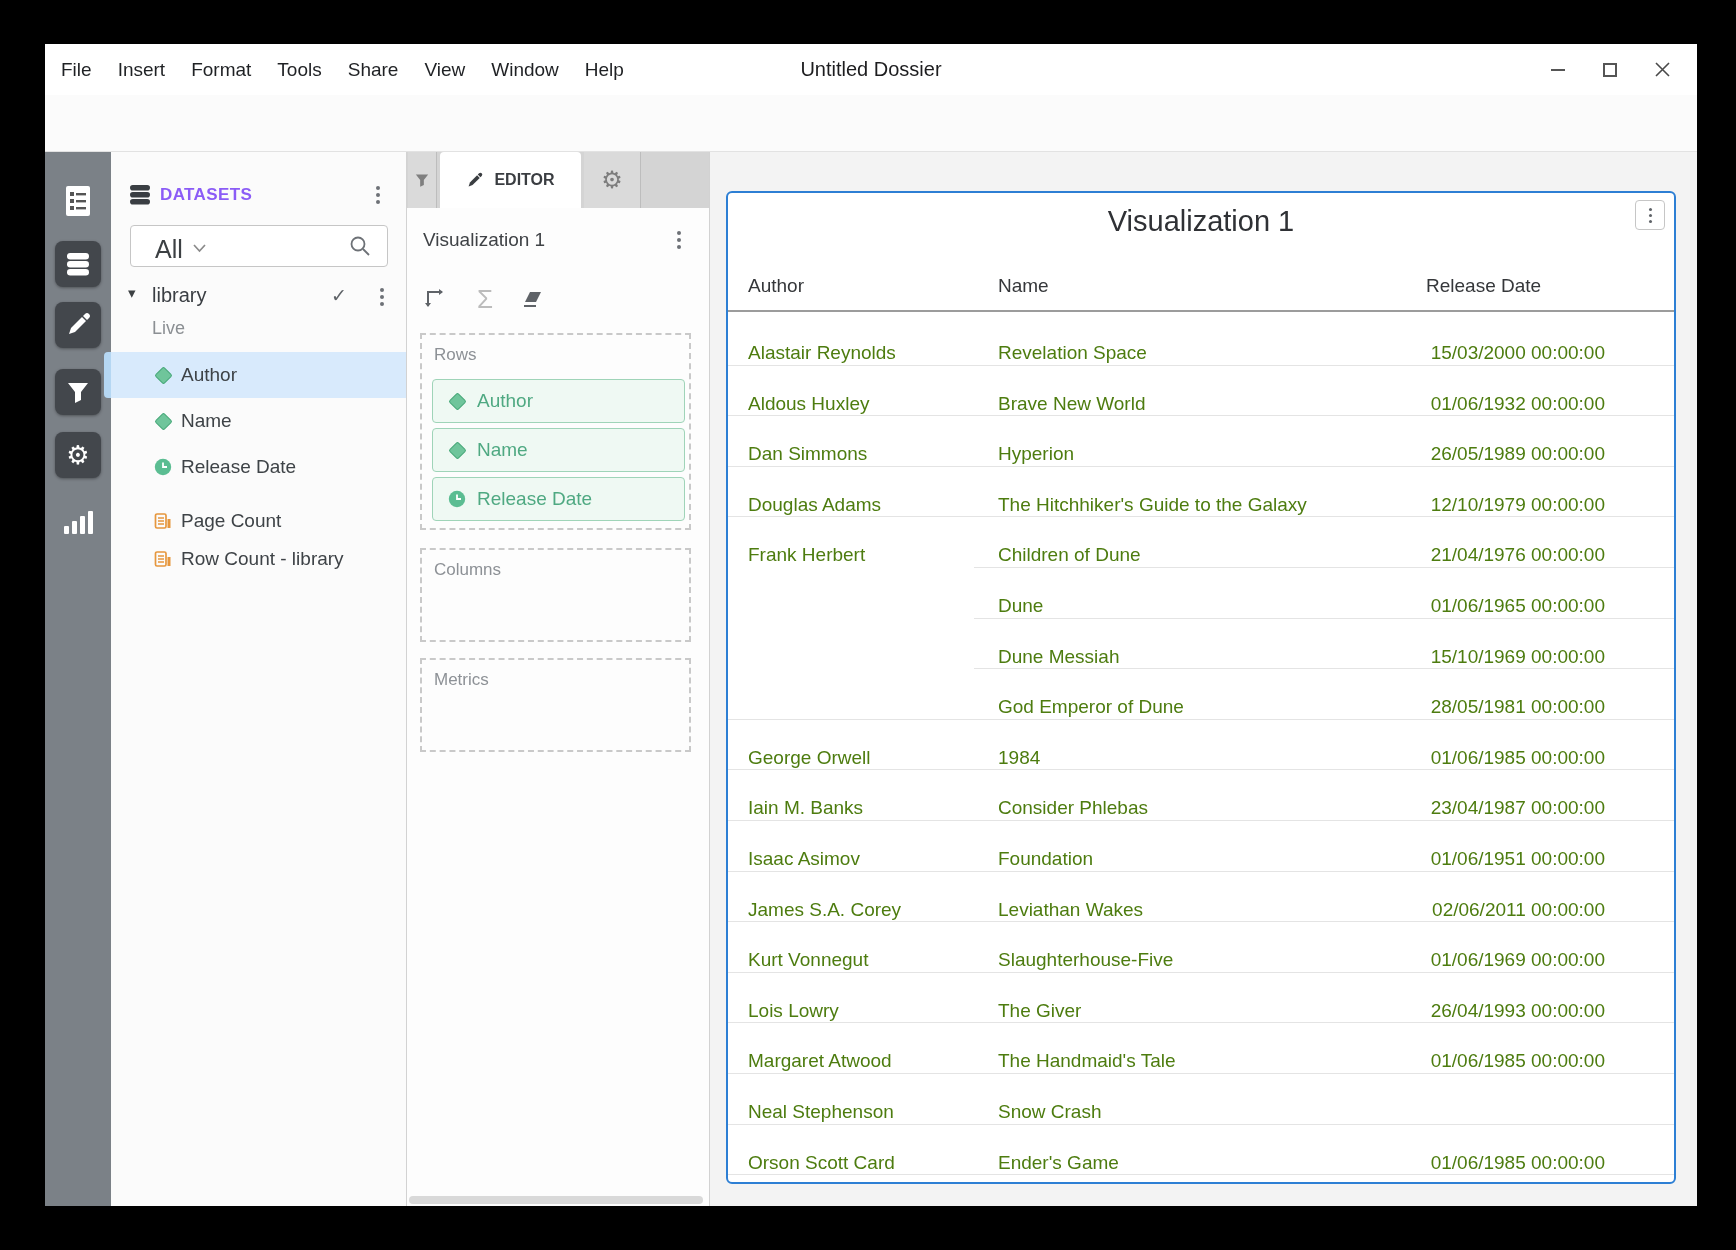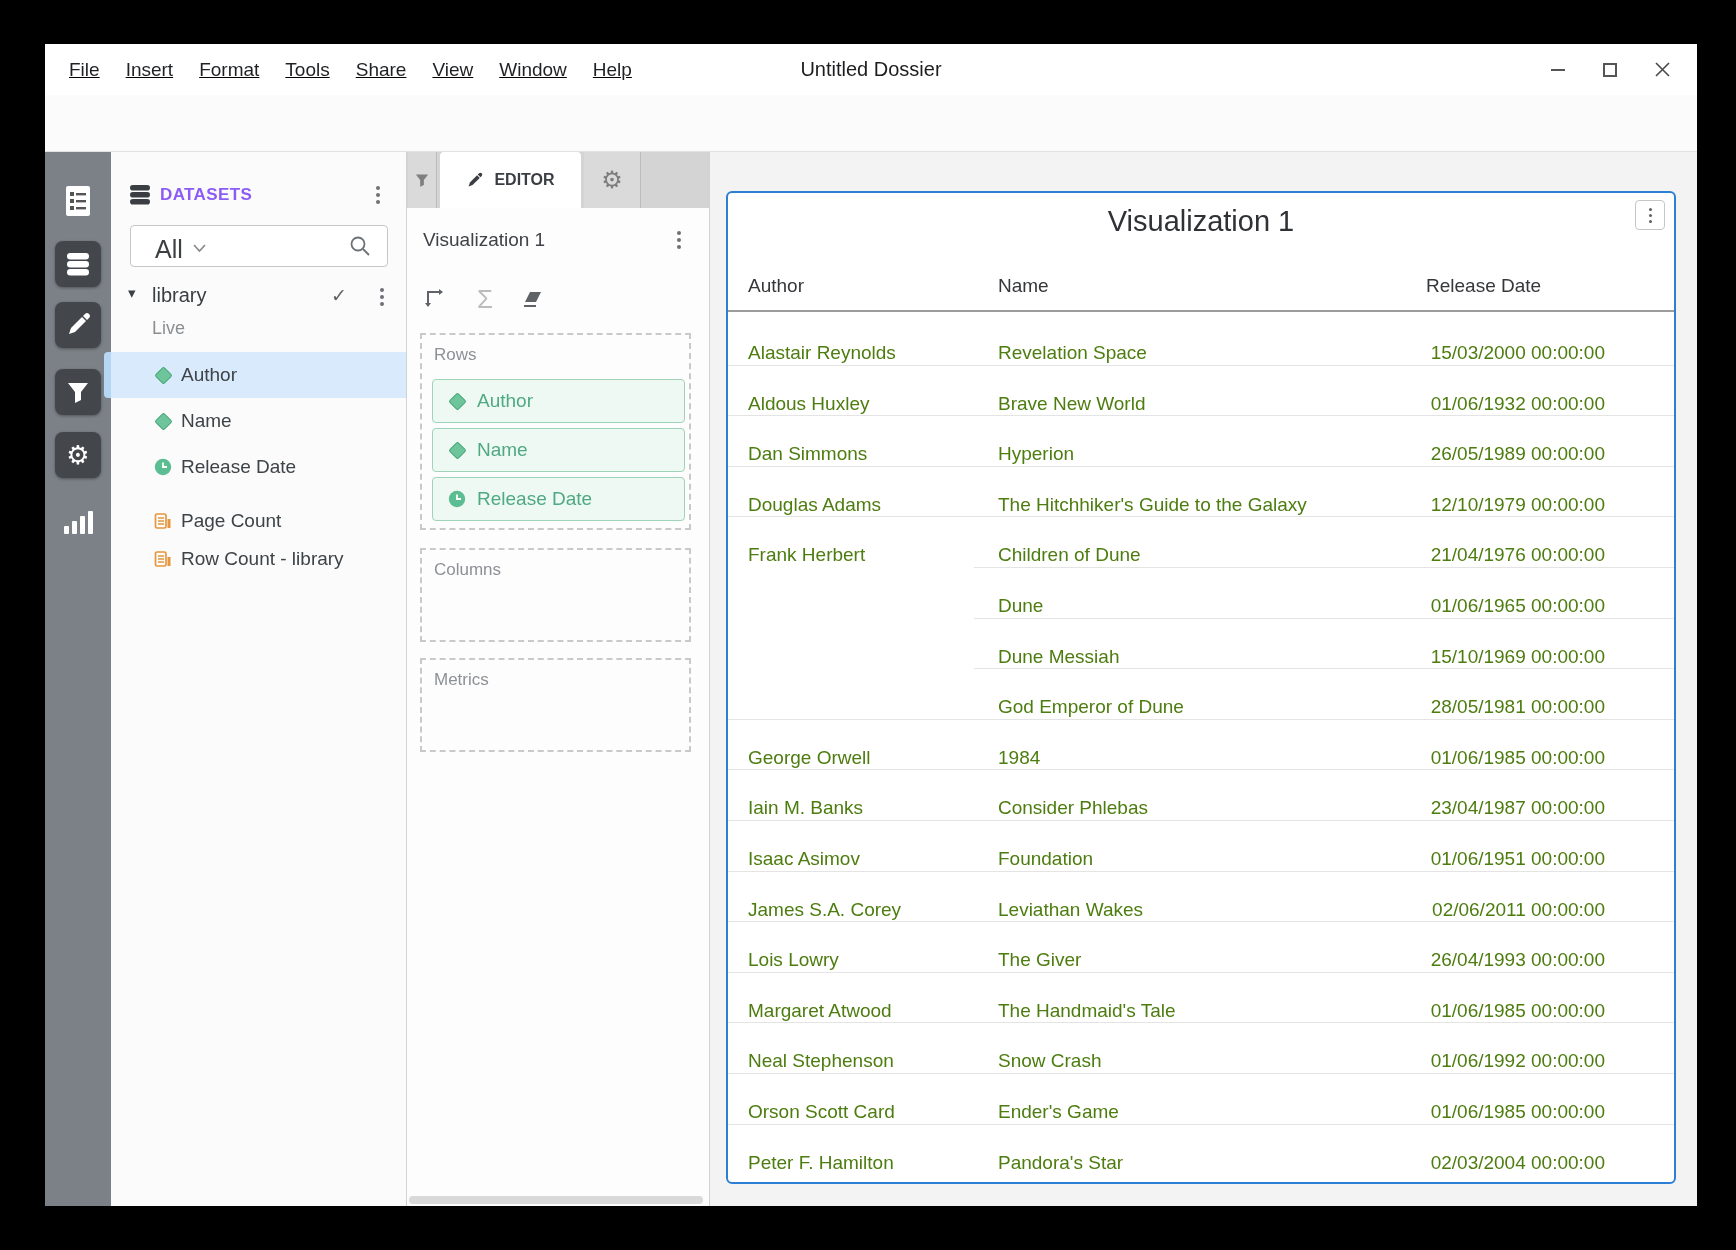--- a/index.html
+++ b/index.html
@@ -1,20 +1,20 @@
 <!DOCTYPE html>
 <html><head>
 <meta charset="utf-8">
 <style>
   html,body{margin:0;padding:0;background:#000;width:1736px;height:1250px;
     font-family:"Liberation Sans",sans-serif;-webkit-font-smoothing:antialiased;}
   *{box-sizing:border-box}
   .window{position:absolute;left:45px;top:44px;width:1652px;height:1162px;background:#fff;overflow:hidden;}
   
-  .menubar{position:absolute;left:0;top:0;width:100%;height:51px;background:#fff;display:flex;align-items:center;gap:26px;padding-left:24px;text-decoration:underline;}
+  .menubar{position:absolute;left:0;top:0;width:100%;height:51px;background:#fff;display:flex;align-items:center;gap:26px;padding-left:16px;}
   .menu-item{font-size:19px;color:#1f2124;cursor:default;white-space:nowrap}
   .win-title{position:absolute;left:50%;top:0;height:51px;transform:translateX(-50%);display:flex;align-items:center;font-size:20px;color:#1d1d1f;}
   .win-controls{position:absolute;right:26px;top:0;height:51px;display:flex;align-items:center;gap:34px;}
   .wc{width:18px;height:18px;display:flex;align-items:center;justify-content:center}
   .wc-min i{display:block;width:14px;height:2px;background:#555}
   .wc-max i{display:block;width:14px;height:14px;border:2px solid #555}
   
   .toolbar{position:absolute;left:0;top:51px;width:100%;height:57px;background:#fbfbfb;border-bottom:1px solid #e2e2e2;}
   .tbi{position:absolute;top:61px;width:36px;height:36px;display:flex;align-items:center;justify-content:center}
   .tb-div{position:absolute;top:61px;width:1px;height:34px;background:#cfcfcf}
@@ -529,33 +529,37 @@
               <span class="c-author">Isaac Asimov</span>
               <span class="c-name">Foundation</span>
               <span class="c-date">01/06/1951 00:00:00</span>
             </div>
             <div class="t-row">
               <span class="c-author">James S.A. Corey</span>
               <span class="c-name">Leviathan Wakes</span>
               <span class="c-date">02/06/2011 00:00:00</span>
             </div>
             <div class="t-row">
+              <span class="c-author">Kurt Vonnegut</span>
+              <span class="c-name">Slaughterhouse-Five</span>
+              <span class="c-date">01/06/1969 00:00:00</span>
+            </div>
+            <div class="t-row">
               <span class="c-author">Lois Lowry</span>
               <span class="c-name">The Giver</span>
               <span class="c-date">26/04/1993 00:00:00</span>
             </div>
             <div class="t-row">
               <span class="c-author">Margaret Atwood</span>
               <span class="c-name">The Handmaid's Tale</span>
               <span class="c-date">01/06/1985 00:00:00</span>
             </div>
             <div class="t-row">
               <span class="c-author">Neal Stephenson</span>
               <span class="c-name">Snow Crash</span>
-              <span class="c-date">01/06/1992 00:00:00</span>
             </div>
             <div class="t-row">
               <span class="c-author">Orson Scott Card</span>
               <span class="c-name">Ender's Game</span>
               <span class="c-date">01/06/1985 00:00:00</span>
             </div>
             <div class="t-row">
               <span class="c-author">Peter F. Hamilton</span>
               <span class="c-name">Pandora's Star</span>
               <span class="c-date">02/03/2004 00:00:00</span>

